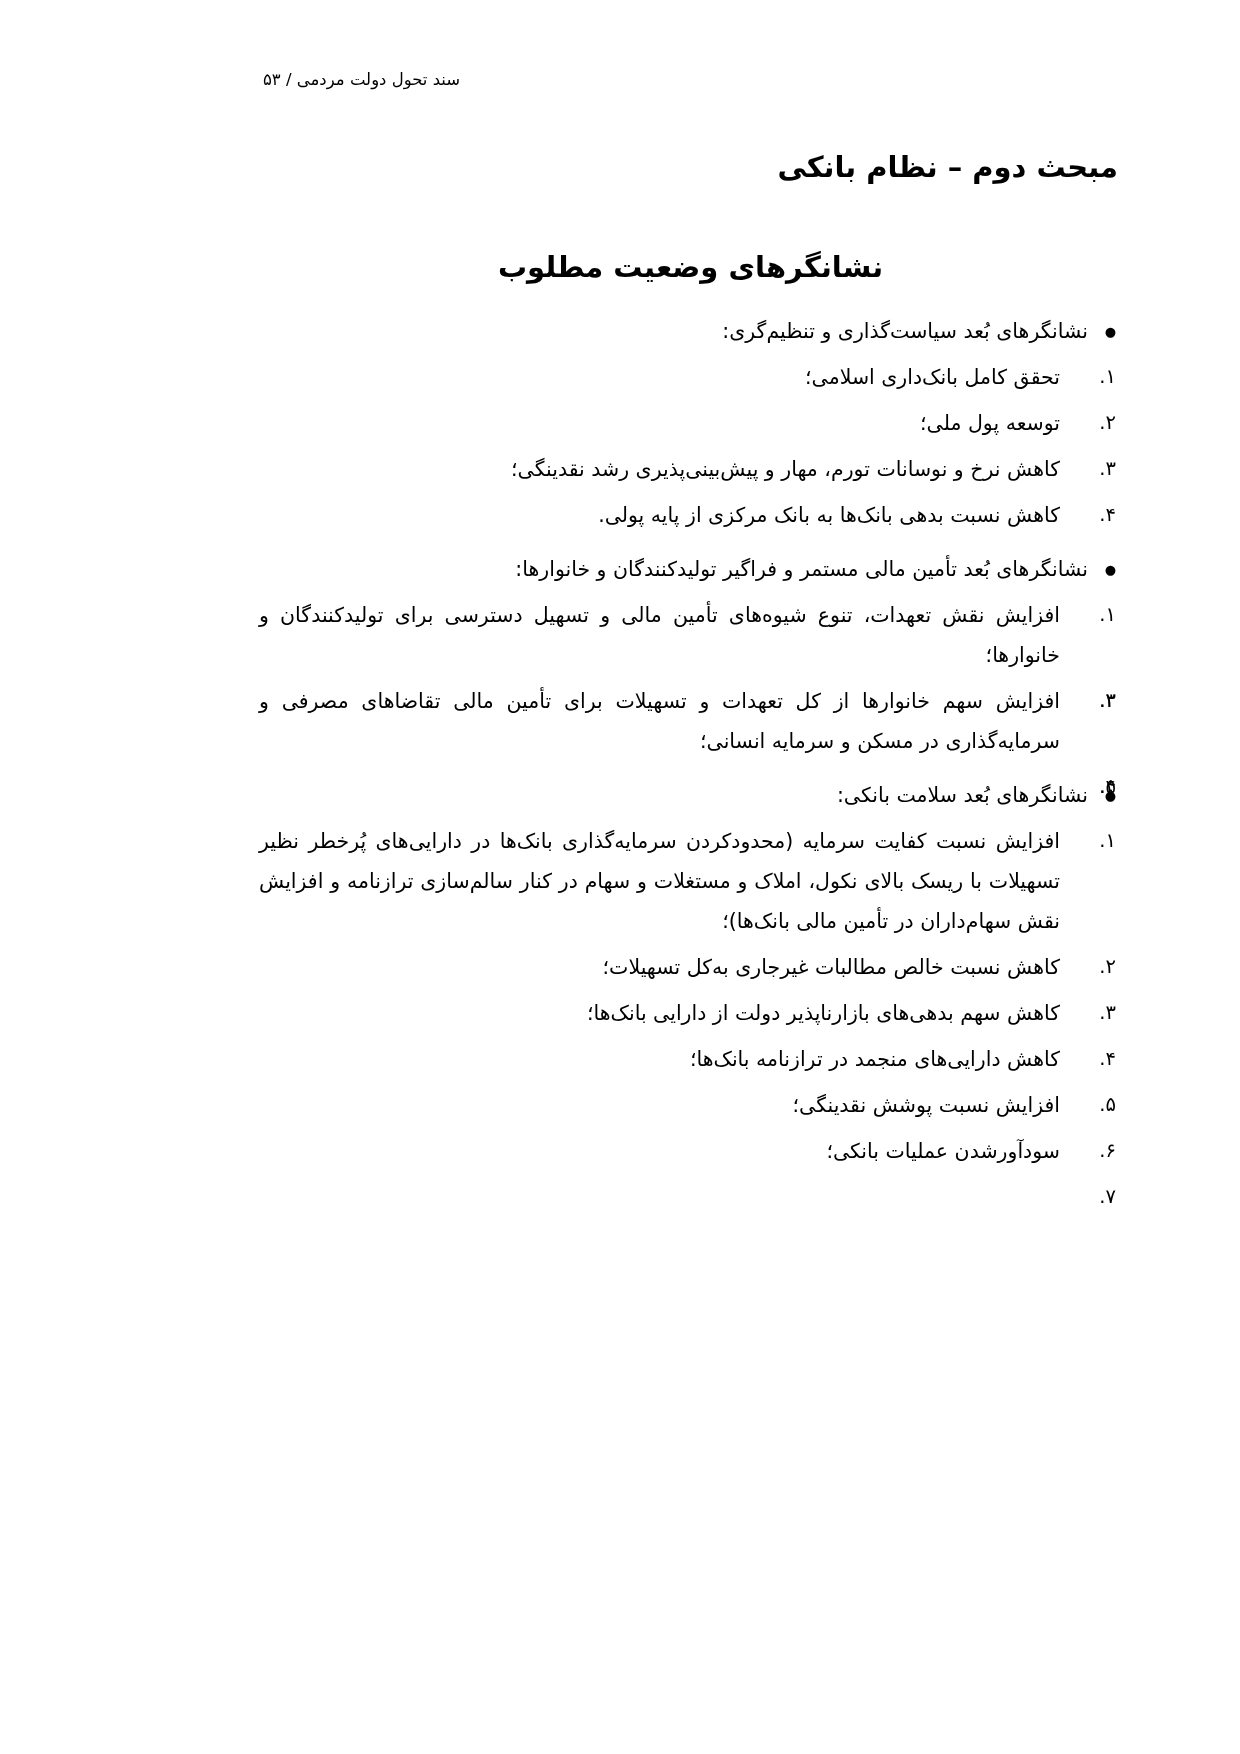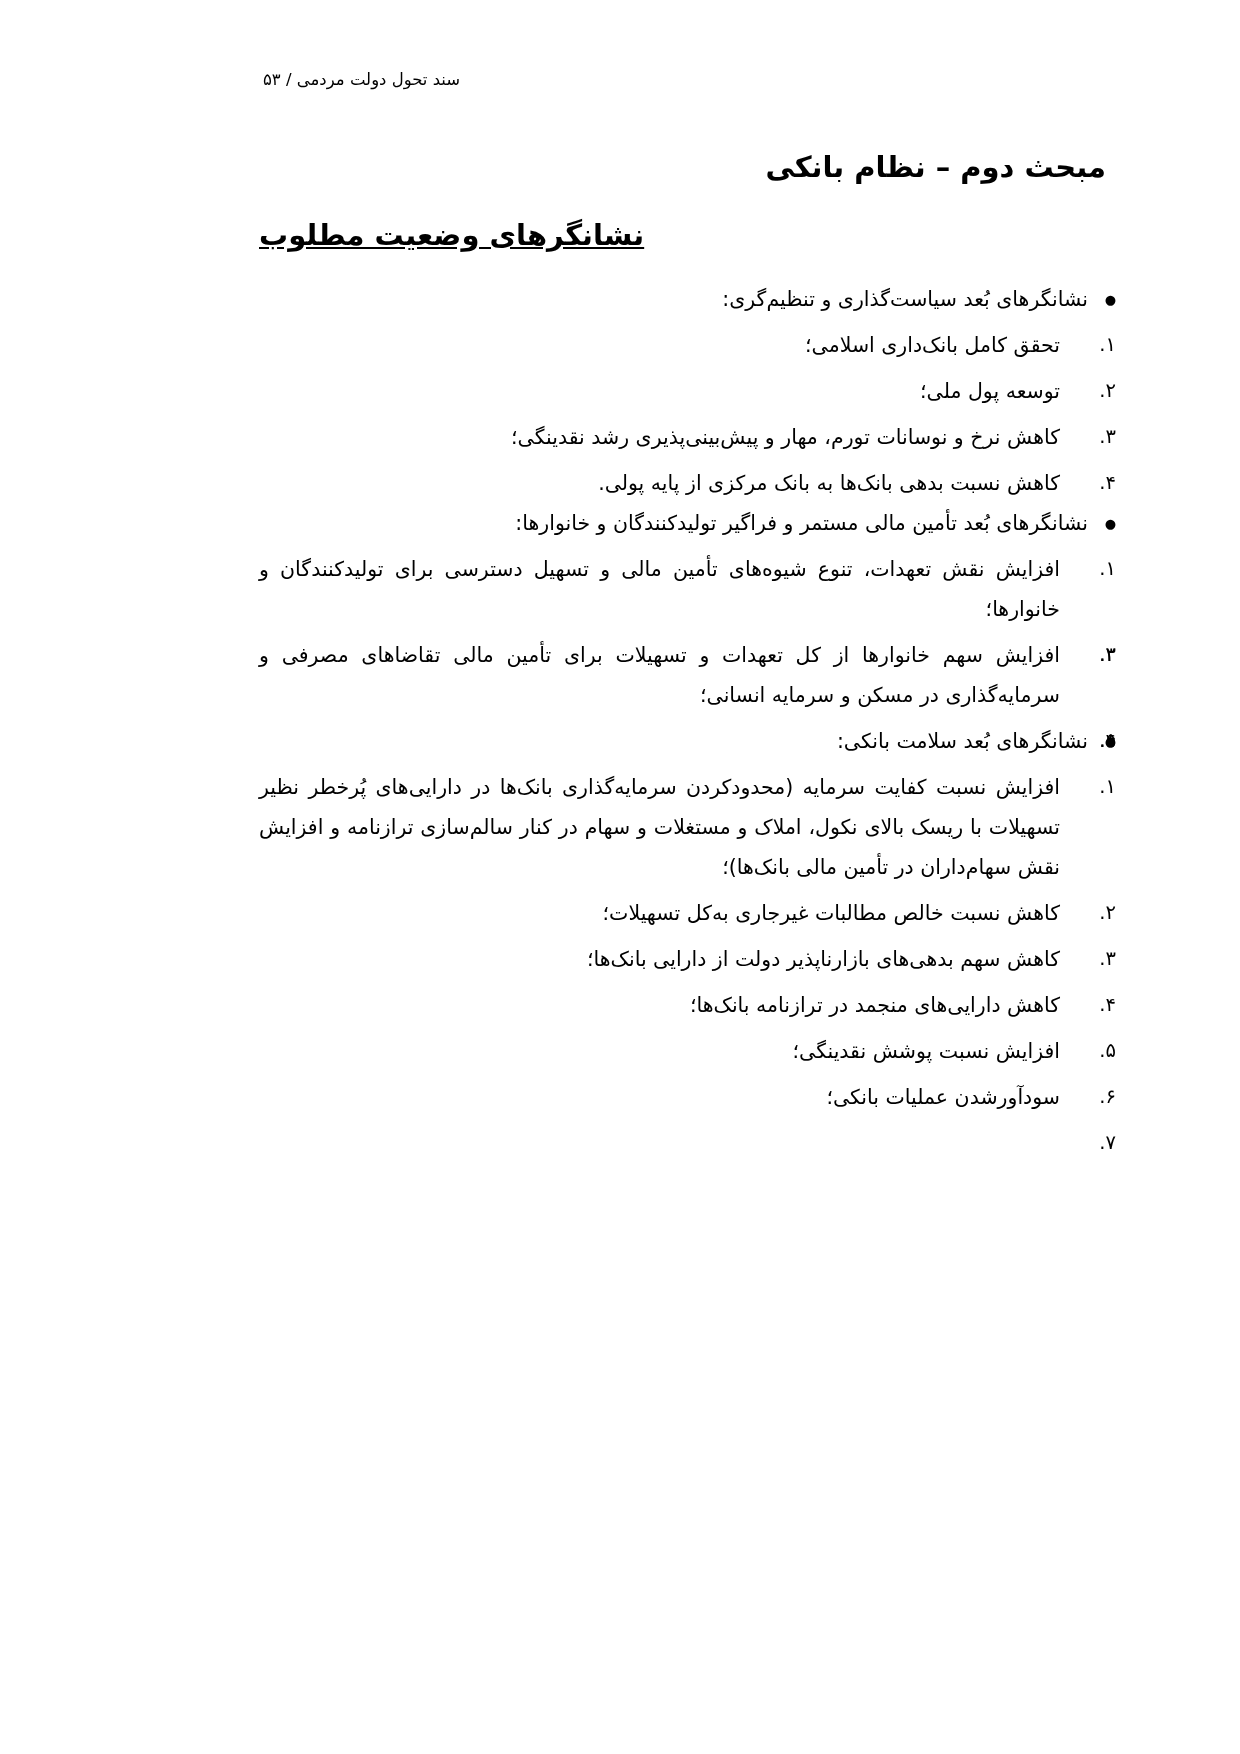--- a/index.html
+++ b/index.html
@@ -29,43 +29,42 @@
     color: #000;
     letter-spacing: 0px;
     margin: 0 0 0 0;
     padding-top: 8px;
     padding-left: 4px;
   }
   h1.section-title {
     font-size: 29px;
     font-weight: bold;
     text-align: right;
-    margin: 60px 16px 0 0;
+    margin: 60px 4px 0 0;
     line-height: 1.3;
   }
   h2.subsection-title {
     font-size: 29px;
     font-weight: bold;
-    text-align: left;
-    margin: 30px 0 0 0;
+    text-align: center;
+    margin: 62px 0 0 0;
     line-height: 1.3;
-    text-decoration: underline;
   }
   ul.bullets {
     list-style: none;
     margin: 26px 0 0 0;
     padding: 0;
   }
   li.bullet-item {
     position: relative;
     font-size: 20.5px;
     line-height: 1.95;
     text-align: right;
     padding-right: 34px;
-    margin-top: 0;
+    margin-top: 14px;
   }
   li.bullet-item::before {
     content: "\25CF";
     position: absolute;
     right: 6px;
     top: 1px;
     font-size: 13px;
     line-height: 2.9;
   }
   ol.numlist {

